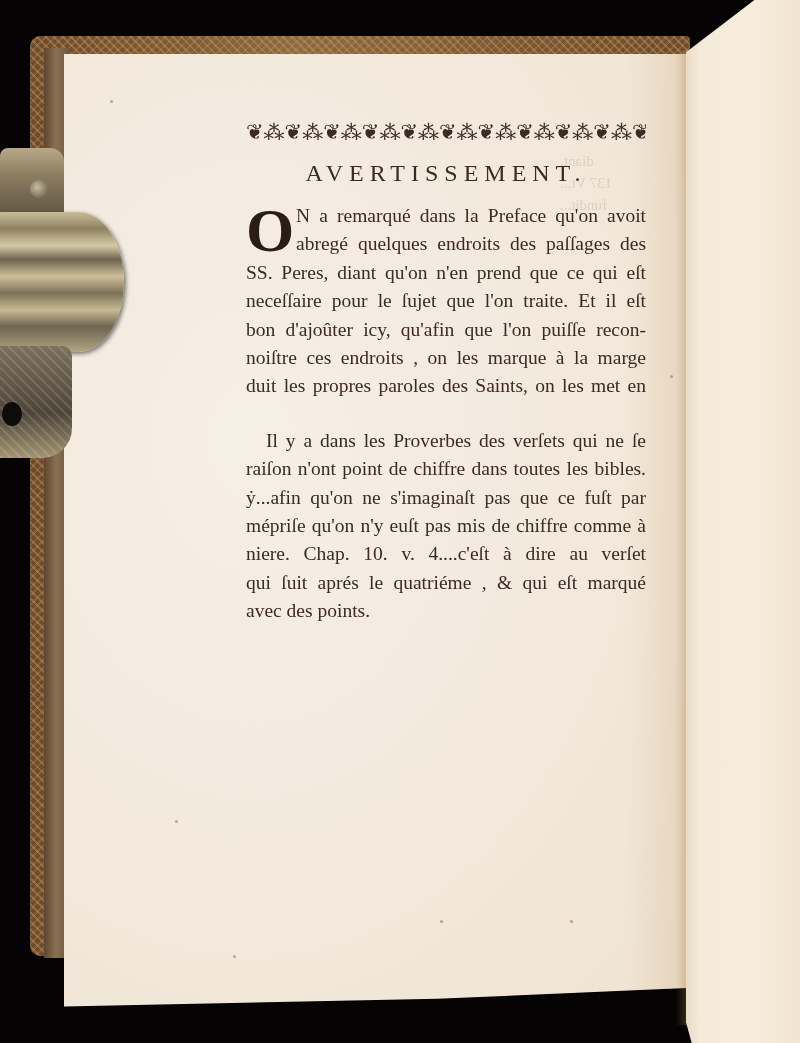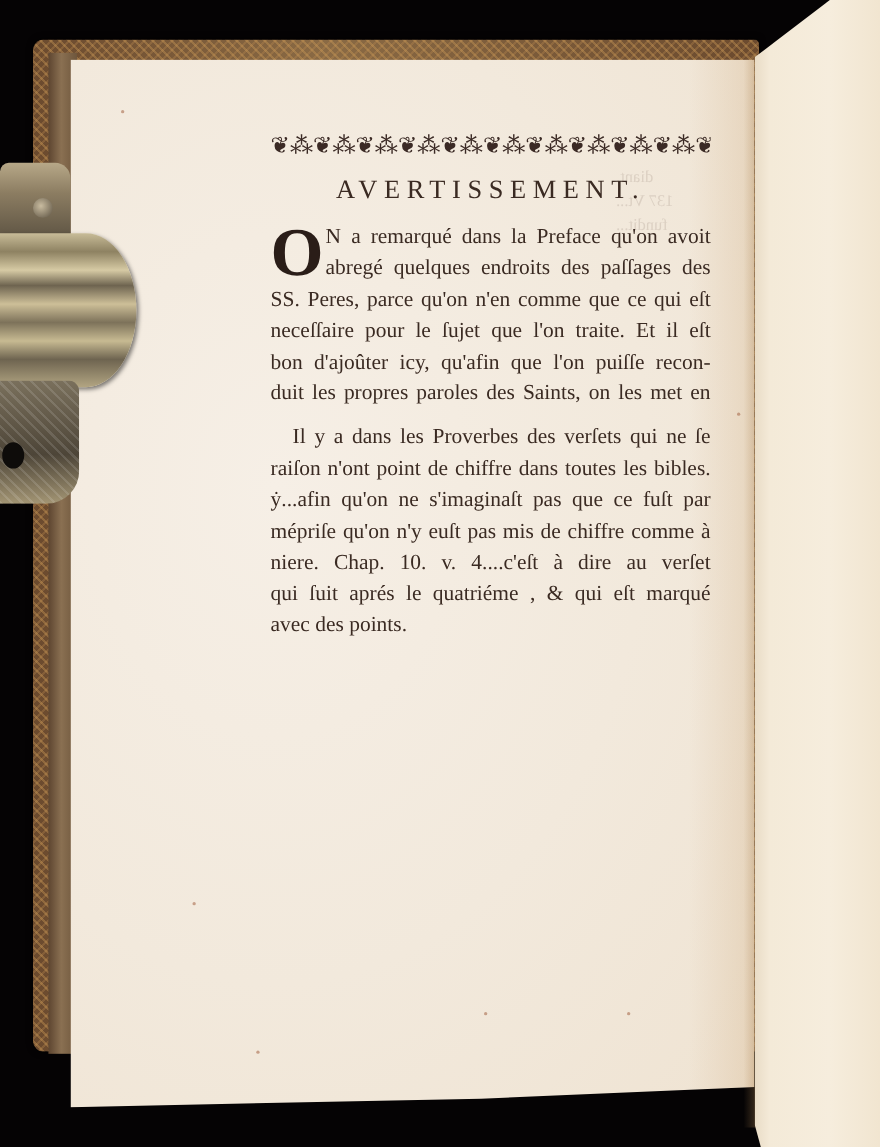--- a/index.html
+++ b/index.html
@@ -190,21 +190,21 @@
       top: 2px;
       font-size: 62px;
       line-height: 52px;
       font-weight: bold;
       color: #2a1d18;
     }
     .para1 .line.indent-cap {
       padding-left: 50px;
     }
     .para2 {
-      margin-top: 12px;
+      margin-top: 26px;
     }
     .para2 .line.first {
       padding-left: 20px;
     }
     
     .bleed {
       position: absolute;
       left: 560px;
       top: 150px;
       width: 110px;
@@ -258,23 +258,24 @@
   </div>
 
   <div class="text-block">
     <div class="ornament">❦⁂❦⁂❦⁂❦⁂❦⁂❦⁂❦⁂❦⁂❦⁂❦⁂❦⁂❦⁂❦</div>
     <div class="heading">AVERTISSEMENT.</div>
 
     <div class="para para1">
       <span class="dropcap">O</span>
       <span class="line indent-cap">N a remarqué dans la Preface qu'on avoit</span>
       <span class="line indent-cap">abregé quelques endroits des paſſages des</span>
-      <span class="line">SS. Peres, parce qu'on n'en comme que ce qui eſt</span>
+      <span class="line">SS. Peres, diant qu'on n'en prend que ce qui eſt</span>
       <span class="line">neceſſaire pour le ſujet que l'on traite. Et il eſt</span>
       <span class="line">bon d'ajoûter icy, qu'afin que l'on puiſſe recon-</span>
+      <span class="line">noiſtre ces endroits , on les marque à la marge</span>
       <span class="line">duit les propres paroles des Saints, on les met en</span>
     </div>
 
     <div class="para para2">
       <span class="line first">Il y a dans les Proverbes des verſets qui ne ſe</span>
       <span class="line">raiſon n'ont point de chiffre dans toutes les bibles.</span>
       <span class="line">ẏ...afin qu'on ne s'imaginaſt pas que ce fuſt par</span>
       <span class="line">mépriſe qu'on n'y euſt pas mis de chiffre comme à</span>
       <span class="line">niere. Chap. 10. v. 4....c'eſt à dire au verſet</span>
       <span class="line">qui ſuit aprés le quatriéme , &amp; qui eſt marqué</span>

